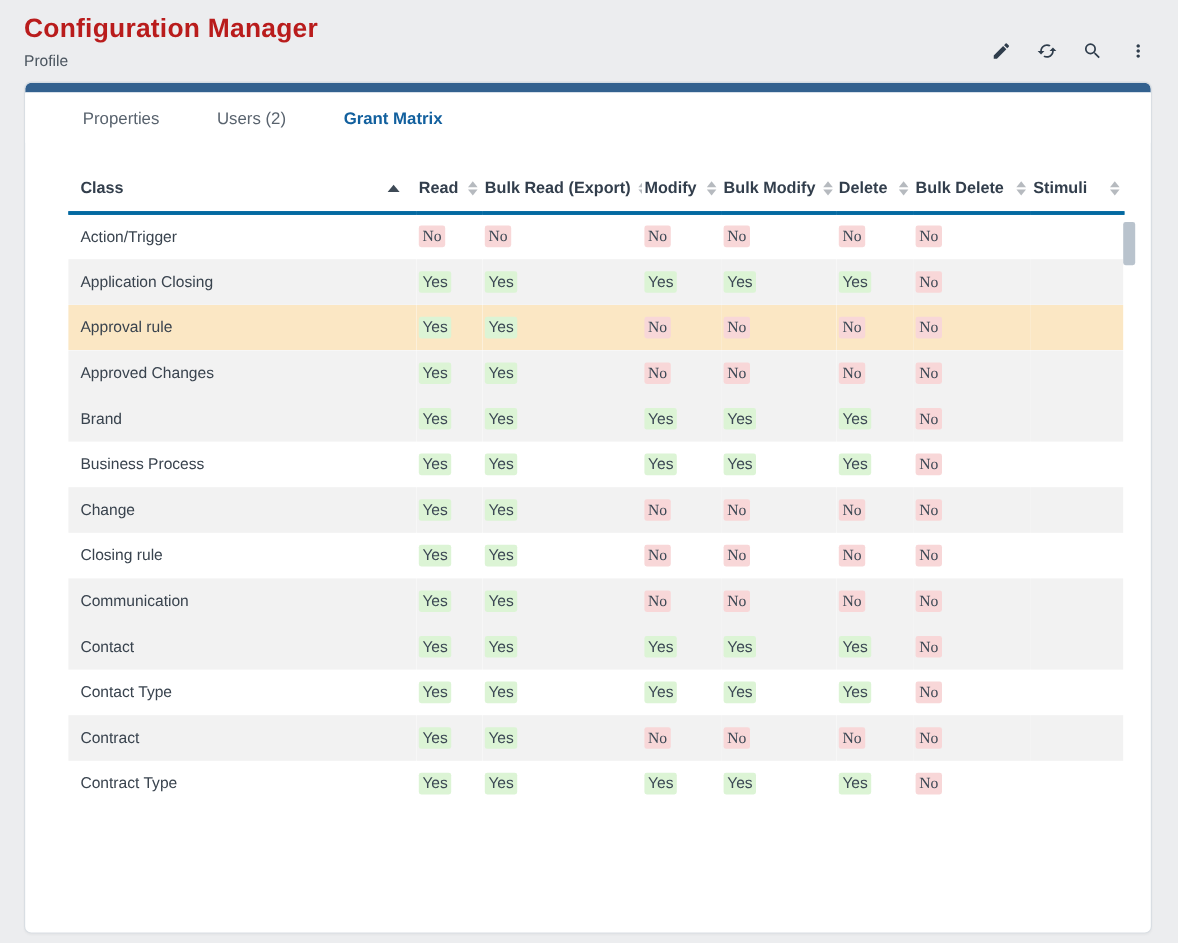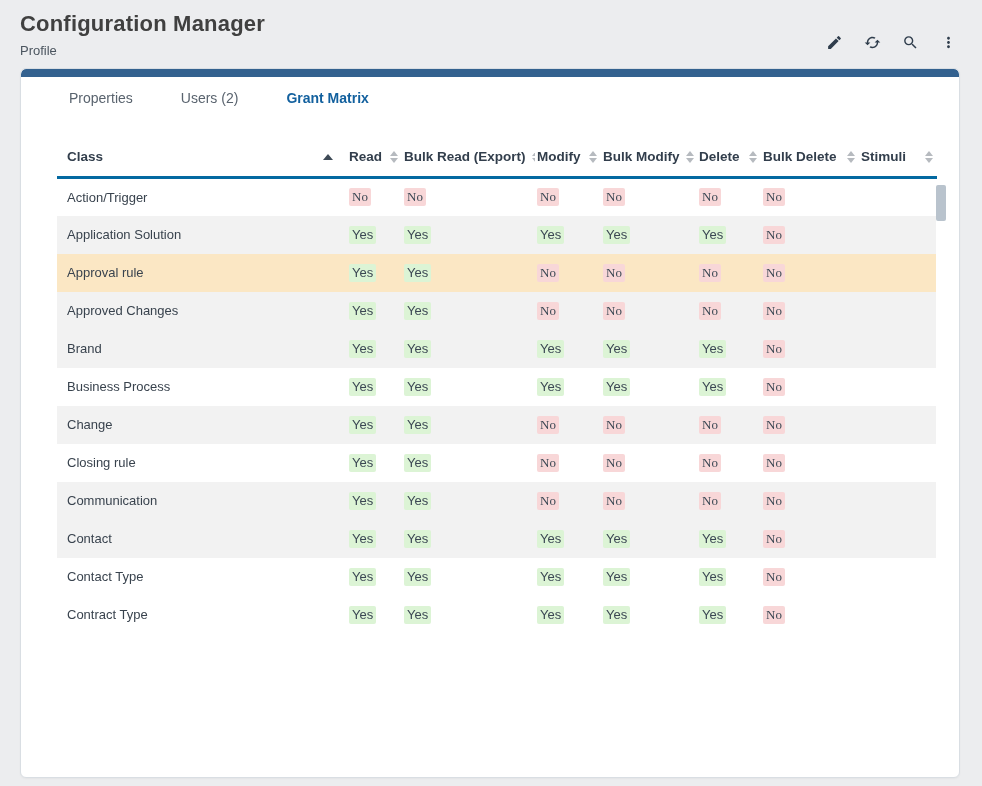--- a/index.html
+++ b/index.html
@@ -11,21 +11,21 @@
   body{
     background:#ecedef;
     font-family:"Liberation Sans", sans-serif;
     color:#333f4d;
   }
   
   .page-header{
     display:flex;justify-content:space-between;align-items:flex-end;
     padding:12px 22px 10px 20px;height:68px;
   }
-  .page-title{font-size:22px;font-weight:600;color:#404040;letter-spacing:.2px;}
+  .page-title{font-size:22px;font-weight:600;color:#b91c1c;letter-spacing:.2px;}
   .page-subtitle{font-size:13px;color:#4b555f;margin-top:6px;}
   .toolbar{display:flex;gap:14px;align-items:center;padding-bottom:2px;}
   .icon-btn{
     background:none;border:none;cursor:pointer;color:#2f3d4c;
     width:24px;height:24px;display:flex;align-items:center;justify-content:center;
   }
   .icon-btn svg{width:17px;height:17px;fill:currentColor;}
   
   .card{
     margin:0 22px 8px 20px;background:#ffffff;border:1px solid #d9dee3;
@@ -203,21 +203,21 @@
             <td class="cell-class">Action/Trigger</td>
             <td><span class="badge no">No</span></td>
             <td><span class="badge no">No</span></td>
             <td><span class="badge no">No</span></td>
             <td><span class="badge no">No</span></td>
             <td><span class="badge no">No</span></td>
             <td><span class="badge no">No</span></td>
             <td></td>
           </tr>
           <tr class="stripe">
-            <td class="cell-class">Application Solution</td>
+            <td class="cell-class">Application Closing</td>
             <td><span class="badge yes">Yes</span></td>
             <td><span class="badge yes">Yes</span></td>
             <td><span class="badge yes">Yes</span></td>
             <td><span class="badge yes">Yes</span></td>
             <td><span class="badge yes">Yes</span></td>
             <td><span class="badge no">No</span></td>
             <td></td>
           </tr>
           <tr class="highlight">
             <td class="cell-class">Approval rule</td>
@@ -299,20 +299,30 @@
             <td><span class="badge no">No</span></td>
             <td></td>
           </tr>
           <tr>
             <td class="cell-class">Contact Type</td>
             <td><span class="badge yes">Yes</span></td>
             <td><span class="badge yes">Yes</span></td>
             <td><span class="badge yes">Yes</span></td>
             <td><span class="badge yes">Yes</span></td>
             <td><span class="badge yes">Yes</span></td>
+            <td><span class="badge no">No</span></td>
+            <td></td>
+          </tr>
+          <tr class="stripe">
+            <td class="cell-class">Contract</td>
+            <td><span class="badge yes">Yes</span></td>
+            <td><span class="badge yes">Yes</span></td>
+            <td><span class="badge no">No</span></td>
+            <td><span class="badge no">No</span></td>
+            <td><span class="badge no">No</span></td>
             <td><span class="badge no">No</span></td>
             <td></td>
           </tr>
           <tr>
             <td class="cell-class">Contract Type</td>
             <td><span class="badge yes">Yes</span></td>
             <td><span class="badge yes">Yes</span></td>
             <td><span class="badge yes">Yes</span></td>
             <td><span class="badge yes">Yes</span></td>
             <td><span class="badge yes">Yes</span></td>

